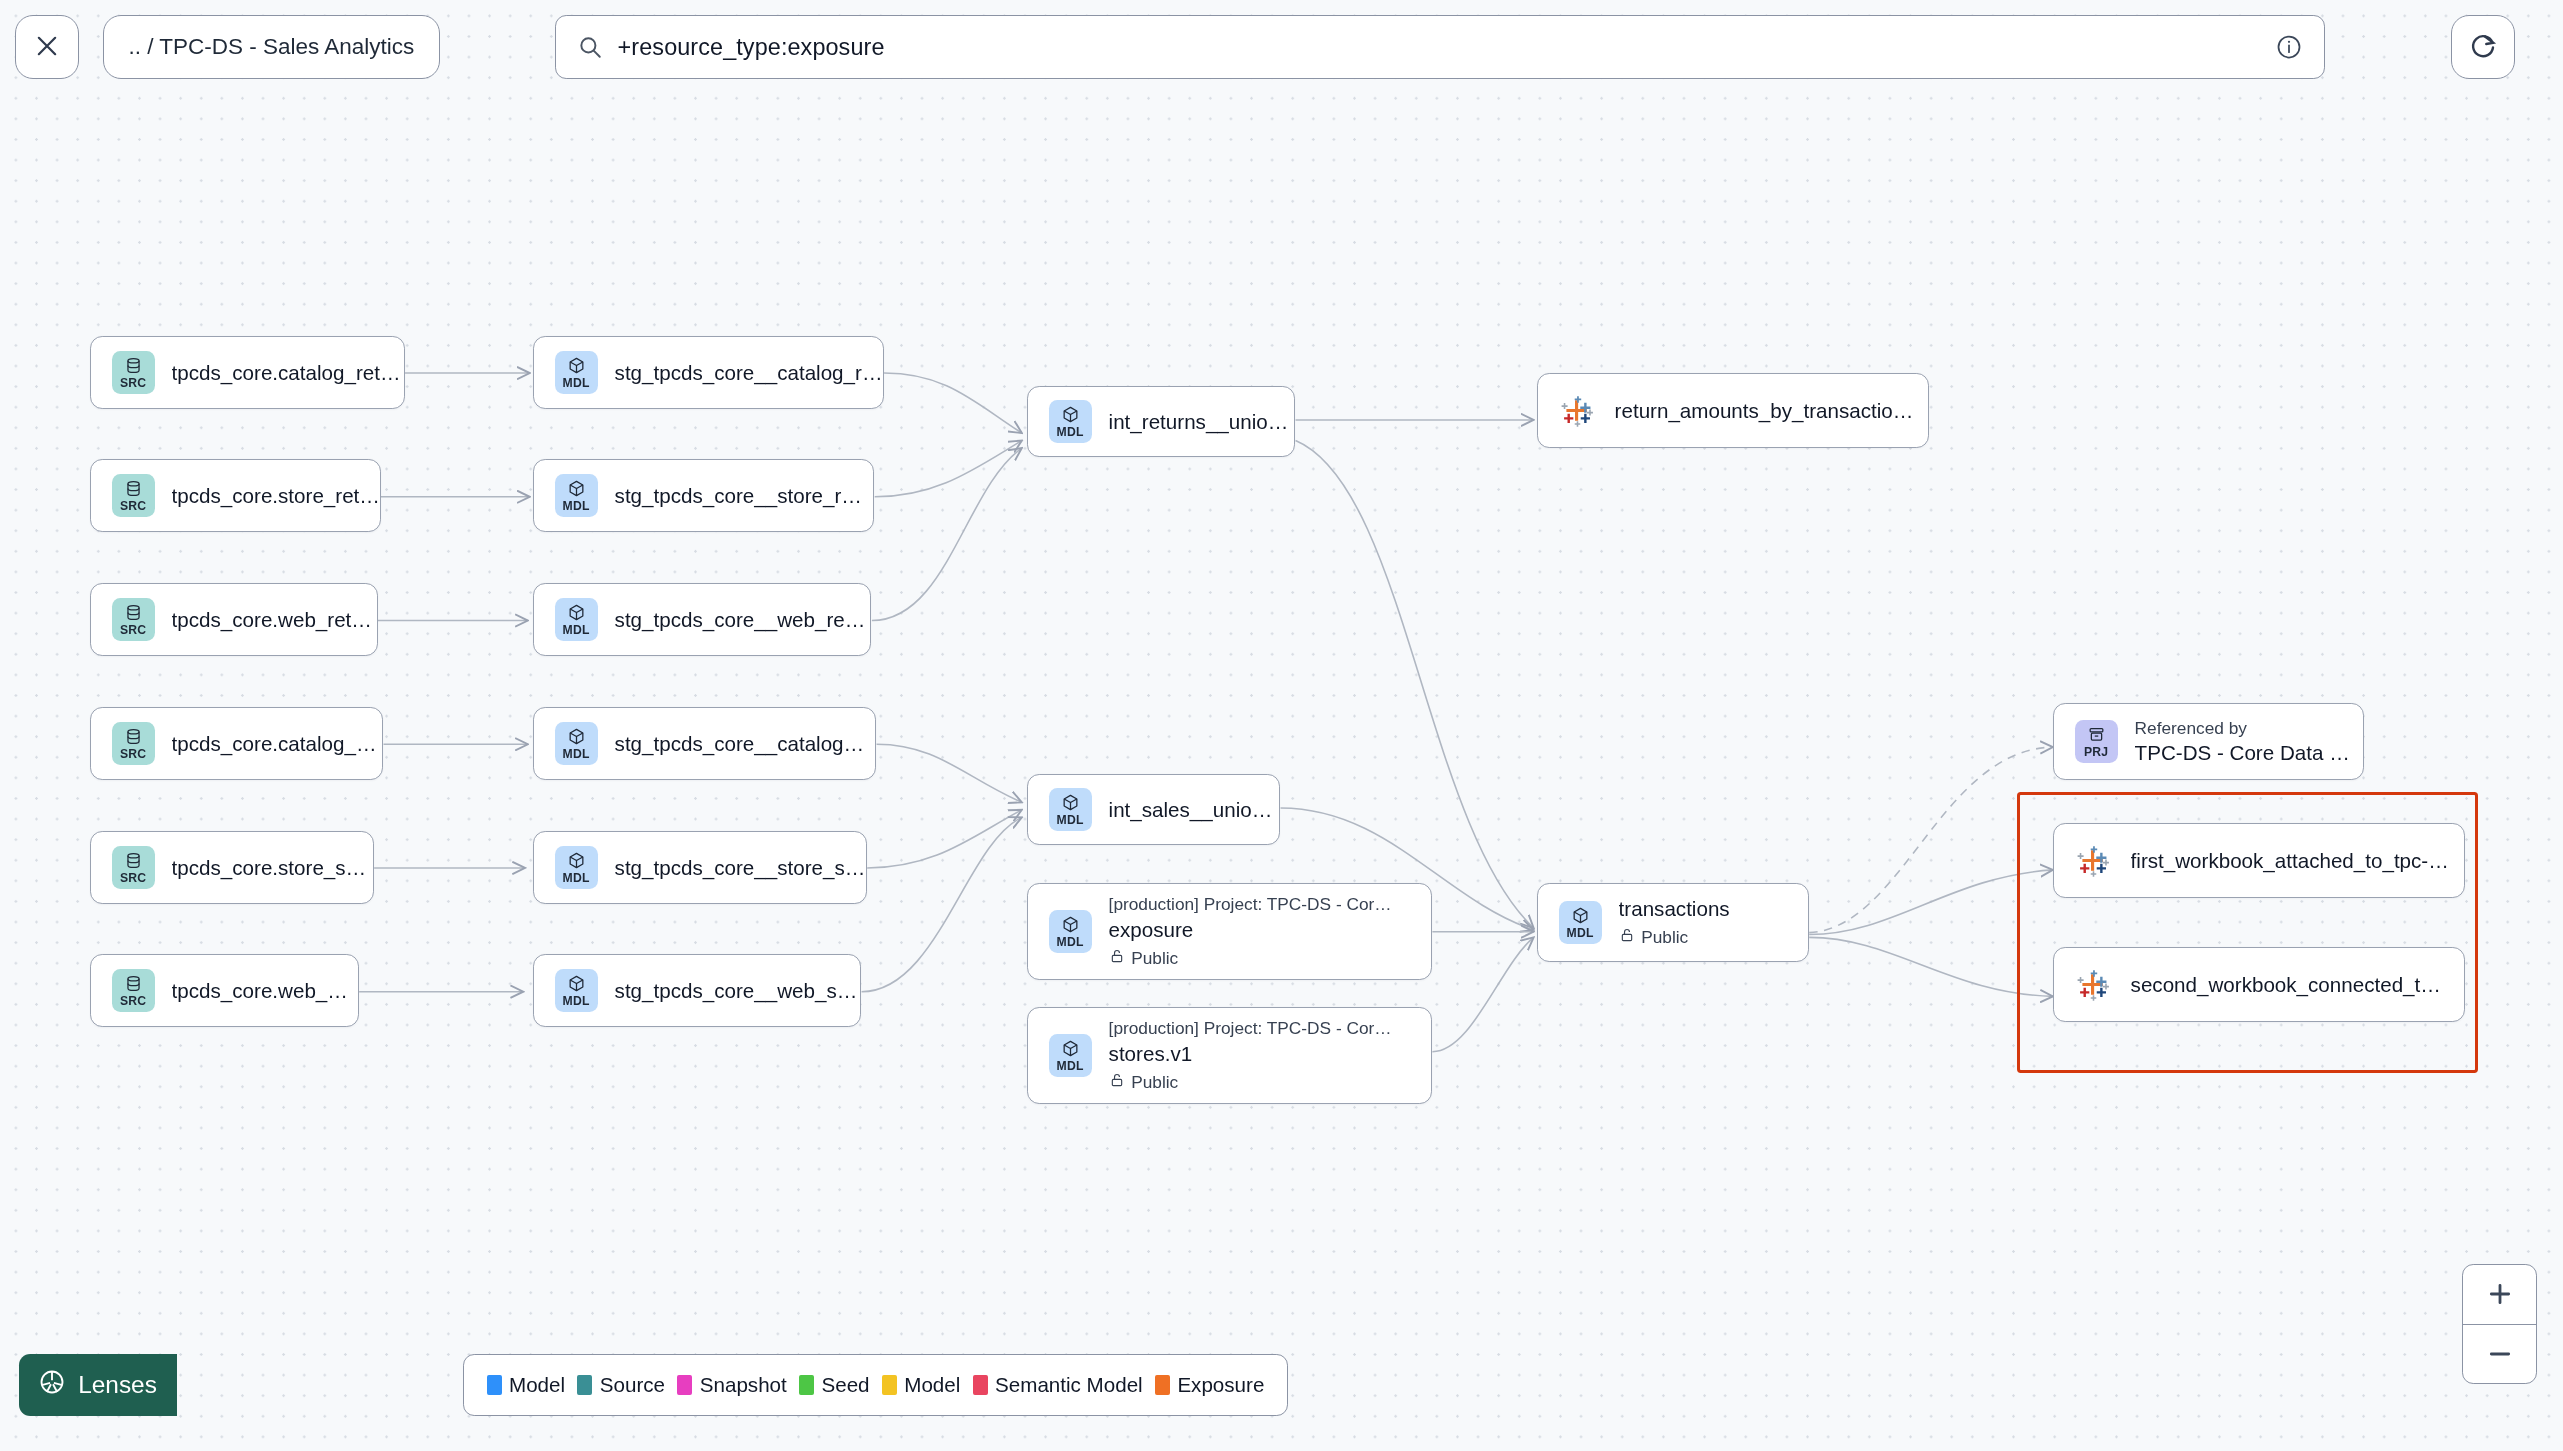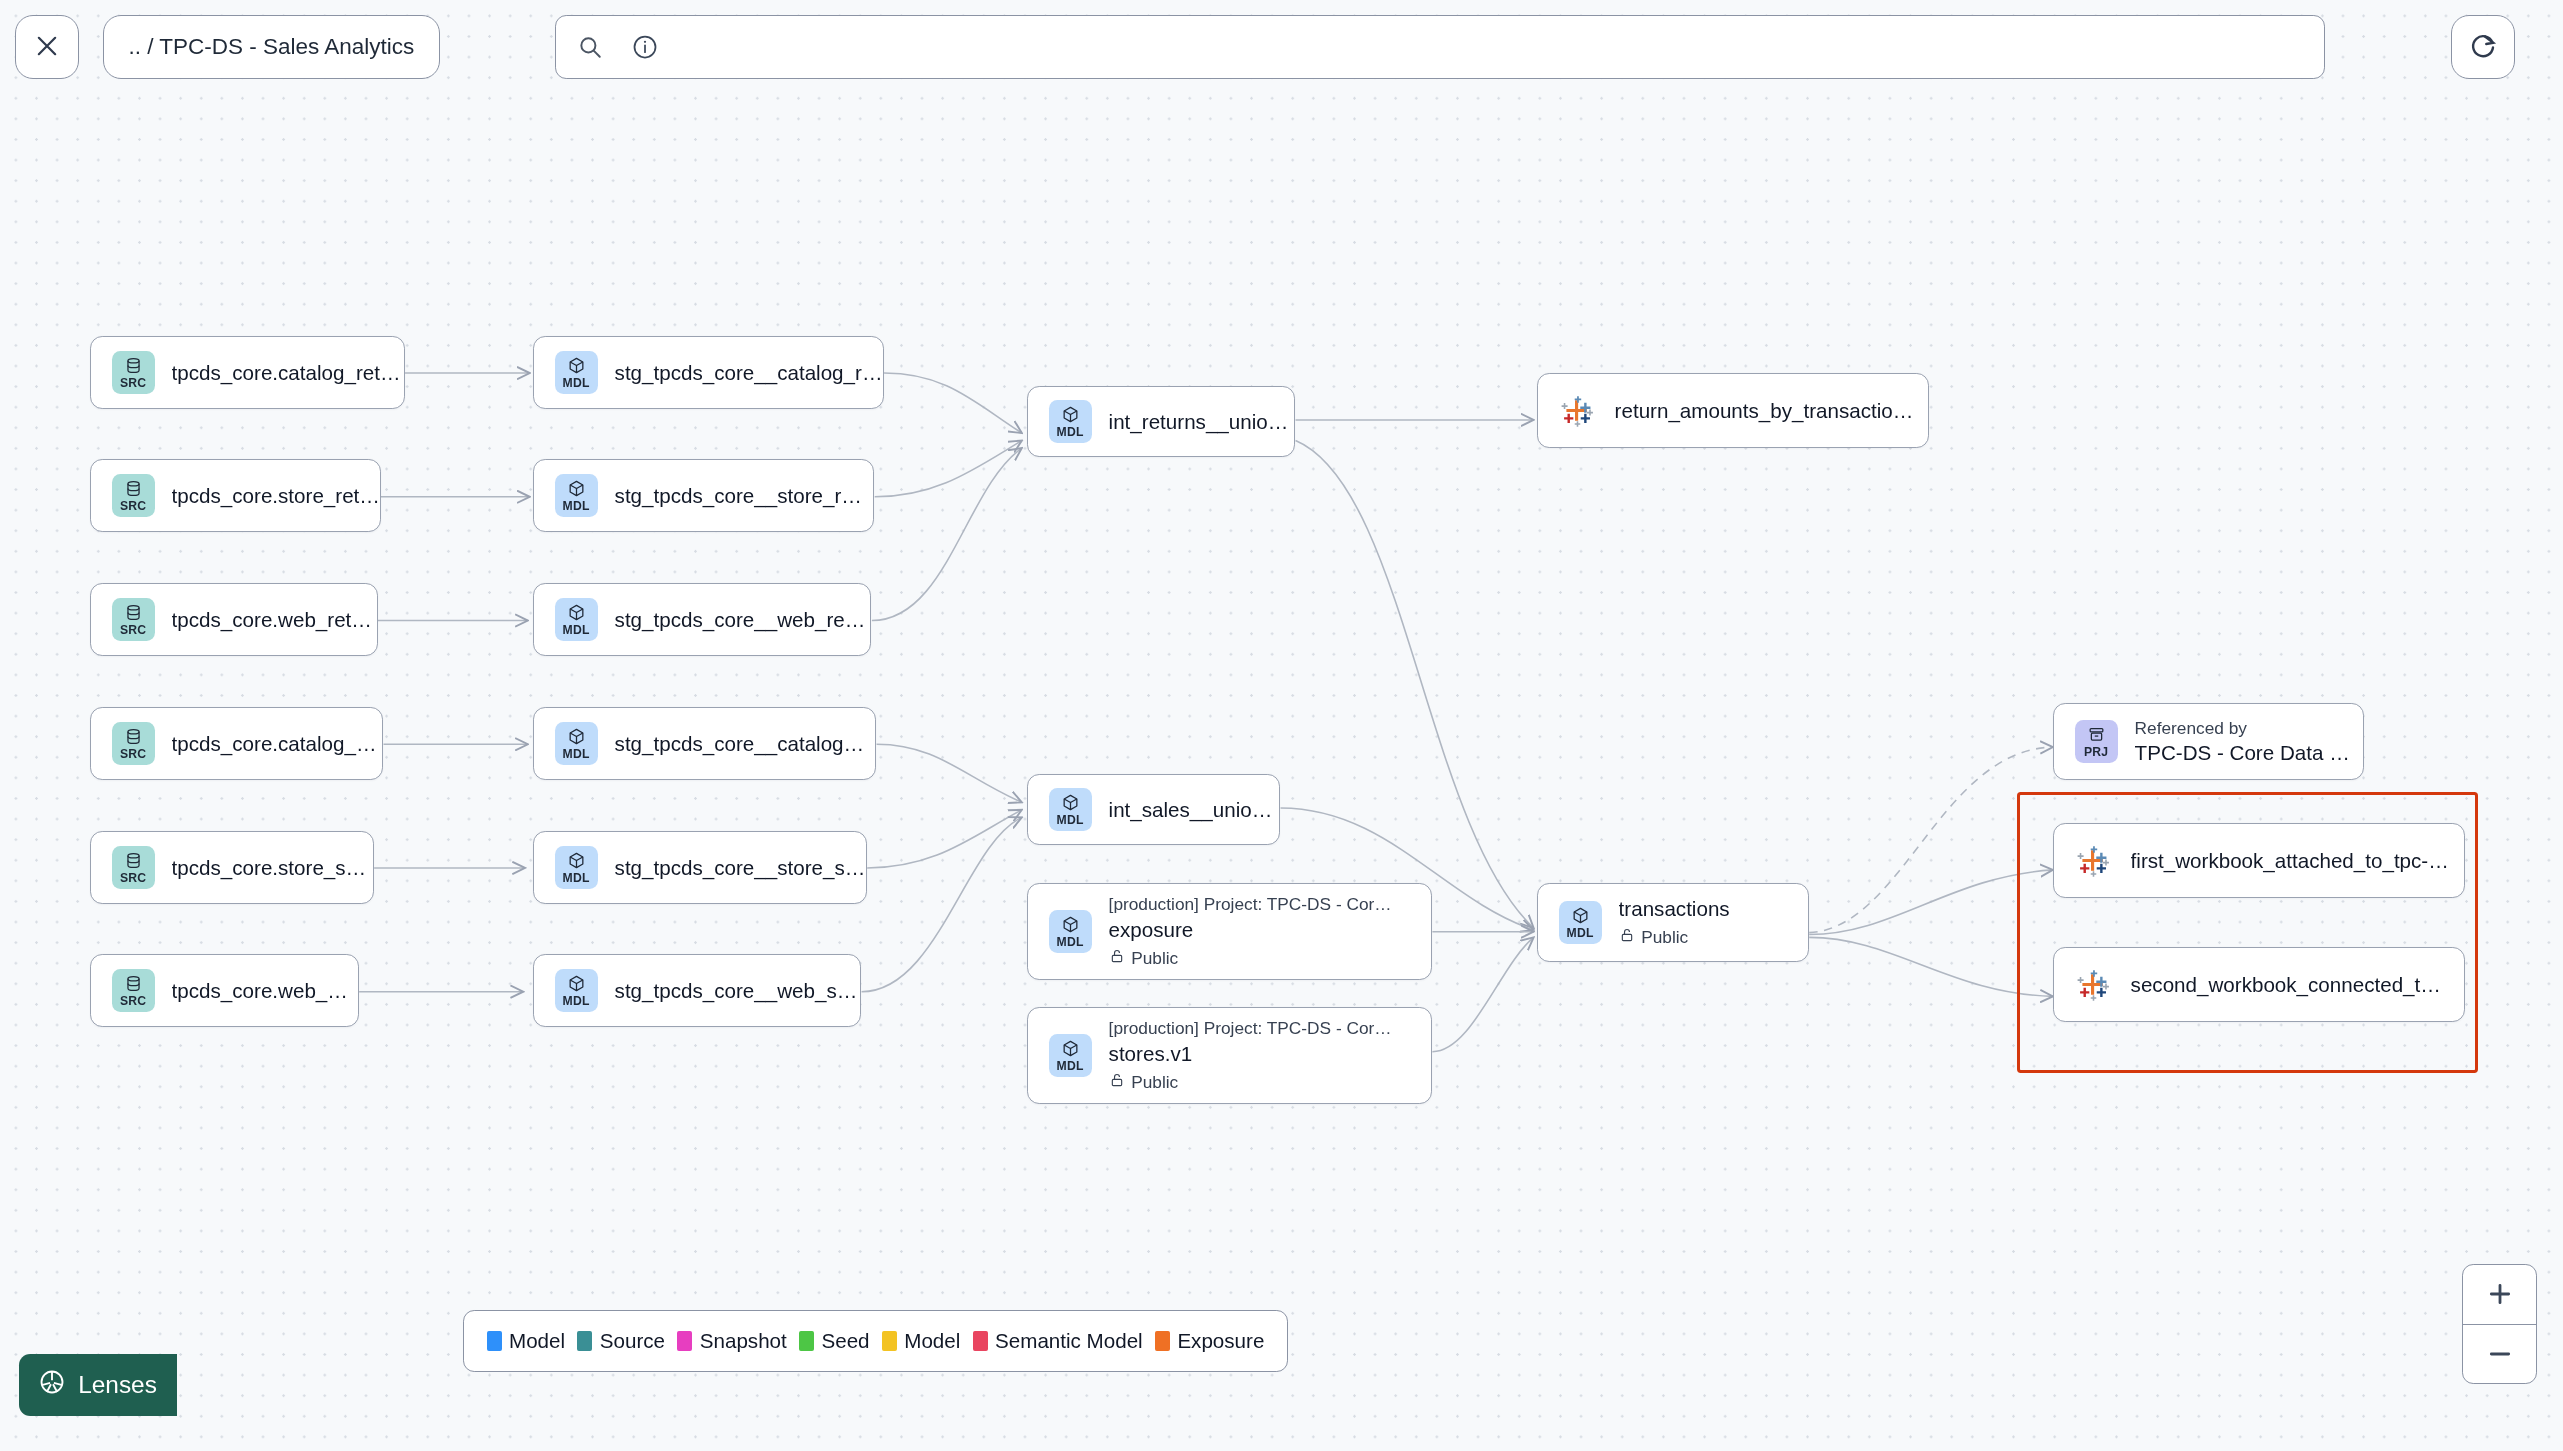--- a/index.html
+++ b/index.html
@@ -128,21 +128,21 @@
     font-size: 24.4px;
     box-sizing:border-box;
   }
   .restype-btn {
     background:#ffffff; border:1.5px solid #8b93a4; border-left:none;
     height: 62px; display:flex; align-items:center; gap: 15px;
     padding: 0 20.6px; border-radius: 0 11.2px 11.2px 0;
     font-size: 24.4px; color:#1f2937; box-sizing:border-box;
   }
   .legend {
-    position: absolute; left: 463px; top: 1310px;
+    position: absolute; left: 463px; top: 1354px;
     height: 62px; background:#ffffff;
     border:1.5px solid #8b93a4; border-radius: 11.2px;
     display:flex; align-items:center; gap: 12.2px;
     padding: 0 22.5px; box-sizing:border-box; z-index:40;
   }
   .legend-item { display:flex; align-items:center; gap: 7.5px; }
   .swatch { width: 15px; height: 20.6px; border-radius: 1.9px; flex:0 0 auto;}
   .legend-label { font-size: 20.6px; color:#111827; white-space: nowrap;}
 
   
@@ -175,20 +175,21 @@
       <span>.. / TPC-DS - Sales Analytics</span>
     </div>
 
     <div class="searchbar">
       <span class="search-icon">
         <svg width="26" height="26" viewBox="0 0 24 24" fill="none" stroke="#4b5563" stroke-width="1.8" stroke-linecap="round">
           <circle cx="10.5" cy="10.5" r="6.5"></circle>
             <path d="M15.4 15.4 L21 21"></path>
         </svg>
       </span>
+      <span class="search-text" title="Search lineage">+resource_type:exposure</span>
       <span class="info-icon">
         <svg width="28" height="28" viewBox="0 0 24 24" fill="none" stroke="#3b4759" stroke-width="1.5">
           <circle cx="12" cy="12" r="9"></circle>
           <path d="M12 10.6 L12 16.4" stroke-linecap="round"></path>
           <circle cx="12" cy="7.6" r="0.95" fill="#3b4759" stroke="none"></circle>
         </svg>
       </span>
     </div>
 
     <div class="tb-btn refresh-btn">

